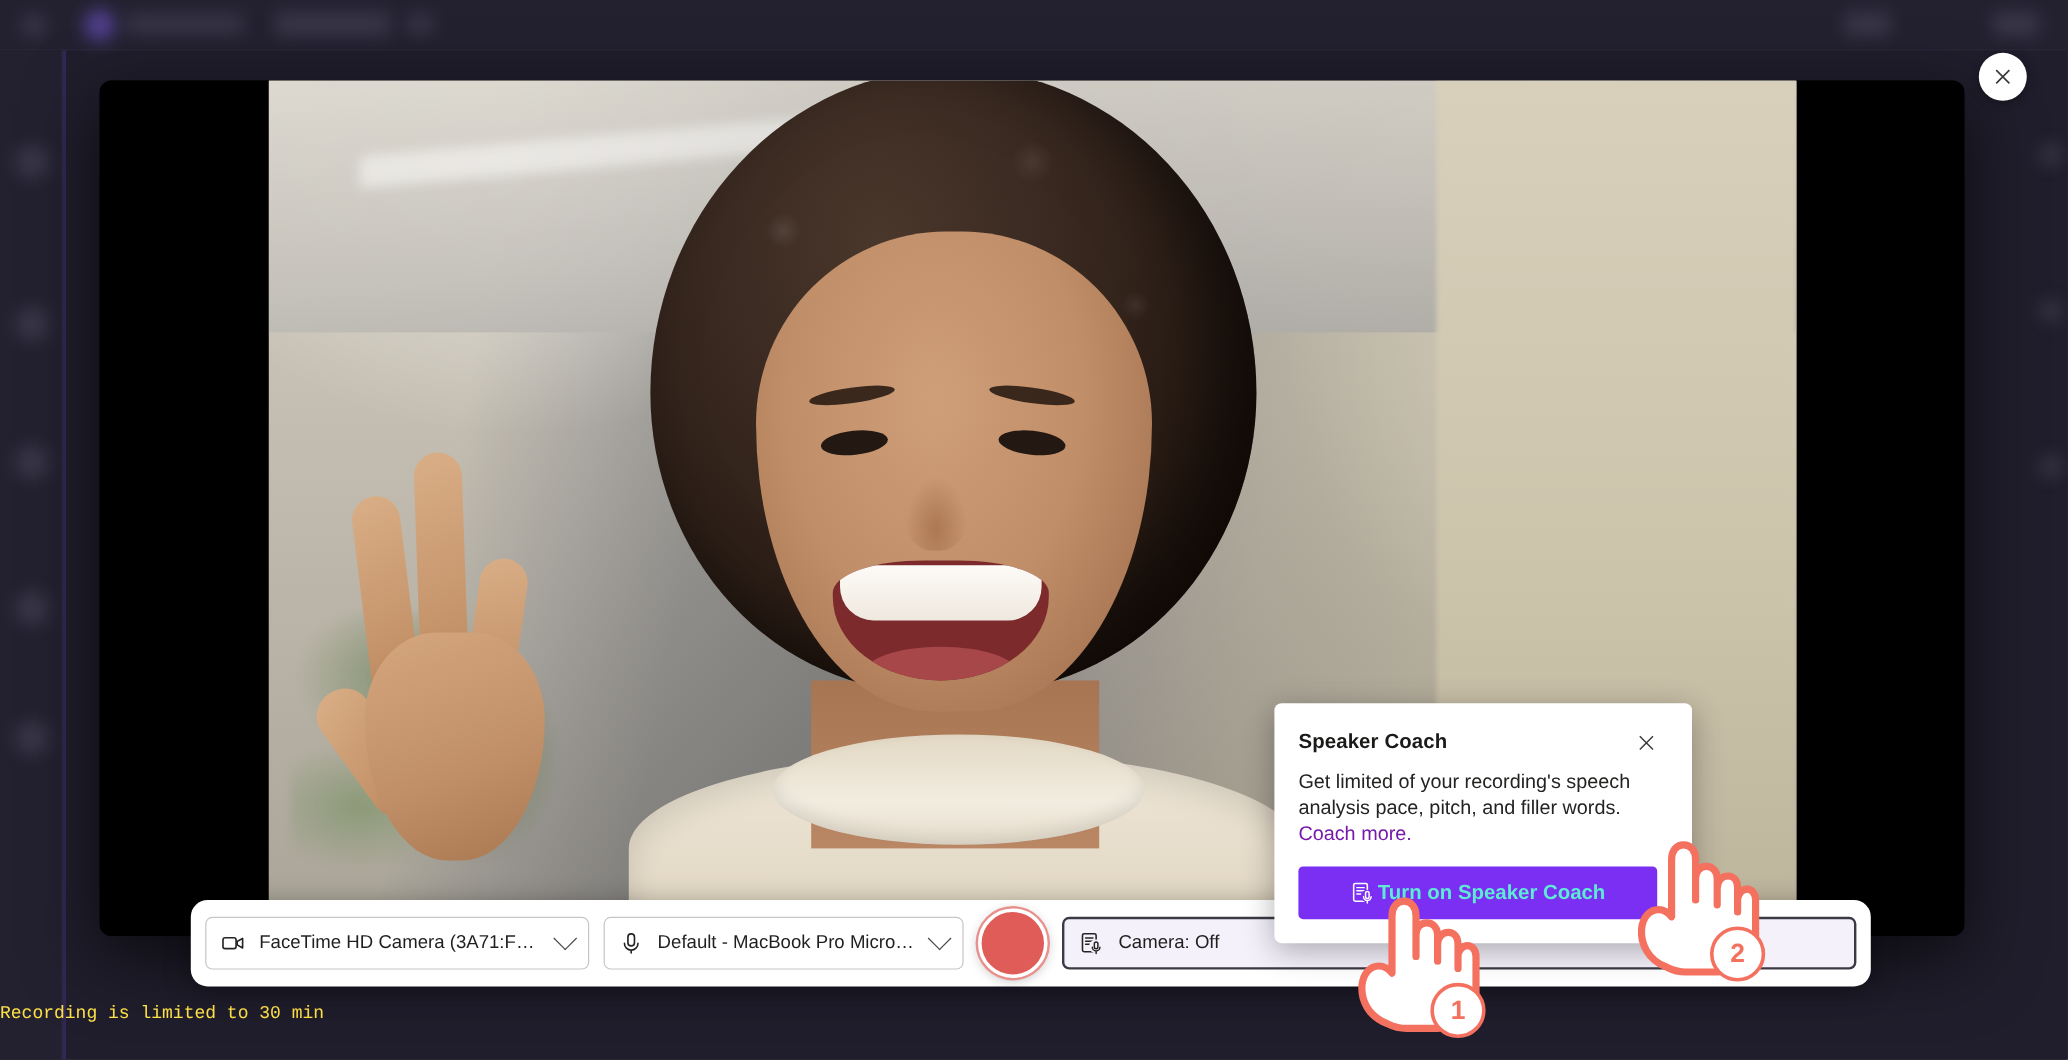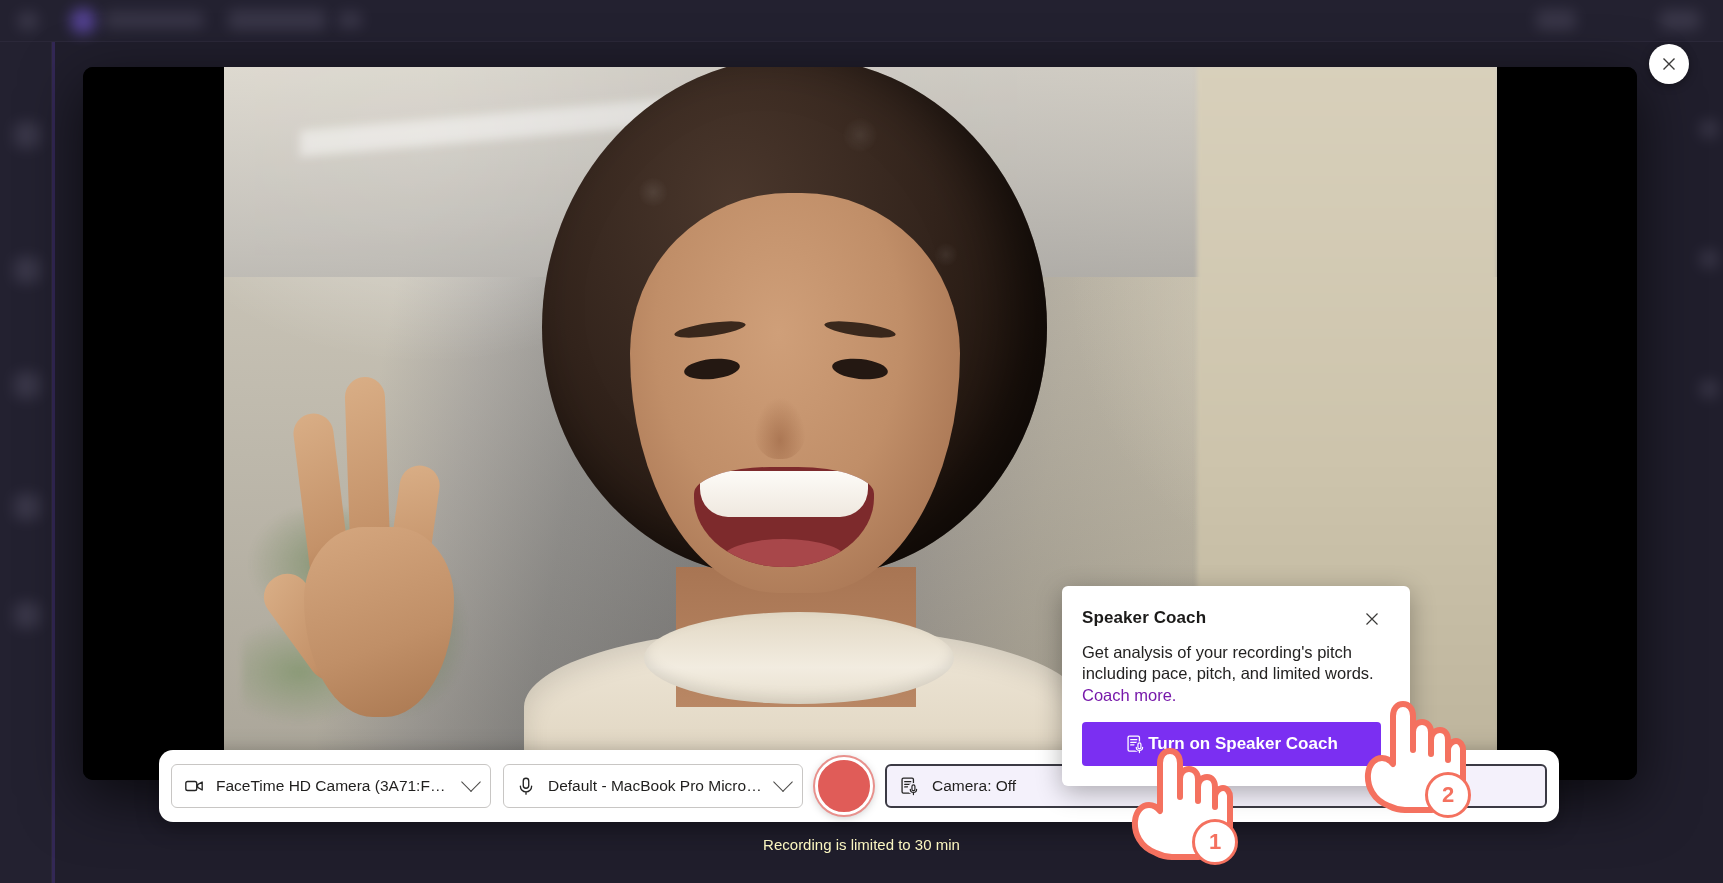--- a/index.html
+++ b/index.html
@@ -247,21 +247,21 @@
   .callout-link {
     color: #7719aa; text-decoration: none; cursor: pointer;
   }
   .coach-btn {
     margin-top: 16px;
     width: 100%;
     height: 44px;
     background: #7b2ff2;
     border: none; border-radius: 4px;
     display: flex; align-items: center; justify-content: center; gap: 2px;
-    color: #ffffff; font-size: 17px; font-weight: bold;
+    color: #5eead4; font-size: 17px; font-weight: bold;
     font-family: "Liberation Sans", sans-serif;
     cursor: pointer;
   }
 
   
   .toolbar {
     position: absolute;
     left: 159px;
     top: 750px;
     width: 1400px;
@@ -324,23 +324,24 @@
     background: #ffffff;
     display: flex; align-items: center; justify-content: center;
     cursor: pointer; z-index: 40;
     box-shadow: 0 2px 8px rgba(0,0,0,.35);
   }
 
   
   .footnote {
     position: absolute;
     left: 0; right: 0; top: 836px;
-    text-align: center;
+    text-align: left;
     font-size: 15px;
-    color: #fef9c3;
+    color: #fde047;
+    font-family: Liberation Mono, monospace;
   }
 
   
   .pointer {
     position: absolute;
     z-index: 60;
     width: 112px; height: 128px;
   }
   .pointer .badge {
     position: absolute;
@@ -428,22 +429,22 @@
   <div class="callout">
     <div class="callout-head">
       <div class="callout-title">Speaker Coach</div>
       <div class="callout-close">
         <svg width="14" height="14" viewBox="0 0 14 14">
           <path d="M1.5 1.5 L12.5 12.5 M12.5 1.5 L1.5 12.5" stroke="#3b3a39" stroke-width="1.2" fill="none"></path>
         </svg>
       </div>
     </div>
     <div class="callout-body">
-      <span>Get analysis of your recording's pitch</span>
-      <span>including pace, pitch, and limited words.</span>
+      <span>Get limited of your recording's speech</span>
+      <span>analysis pace, pitch, and filler words.</span>
       <a class="callout-link">Coach more.</a>
     </div>
     <button class="coach-btn">
       <svg width="21" height="21" viewBox="0 0 24 24">
         <rect x="3.5" y="2.5" width="13" height="17" rx="1.6" stroke="#ffffff" stroke-width="1.5" fill="none"></rect>
         <path d="M6.5 6.5 h7 M6.5 9.5 h7 M6.5 12.5 h4" stroke="#ffffff" stroke-width="1.4" fill="none" stroke-linecap="round"></path>
         <circle cx="16.5" cy="14.5" r="6" fill="#7b2ff2"></circle>
         <rect x="14.8" y="10.2" width="3.4" height="6.6" rx="1.7" stroke="#ffffff" stroke-width="1.4" fill="none"></rect>
         <path d="M12.9 15.2 a3.6 3.6 0 0 0 7.2 0 M16.5 18.8 v2.4" stroke="#ffffff" stroke-width="1.4" fill="none" stroke-linecap="round"></path>
       </svg>

